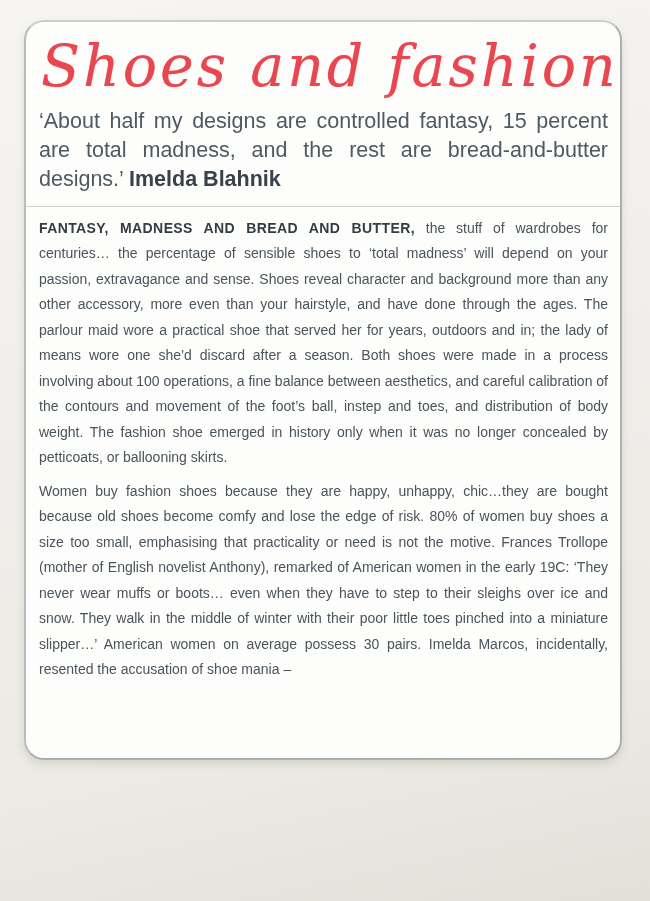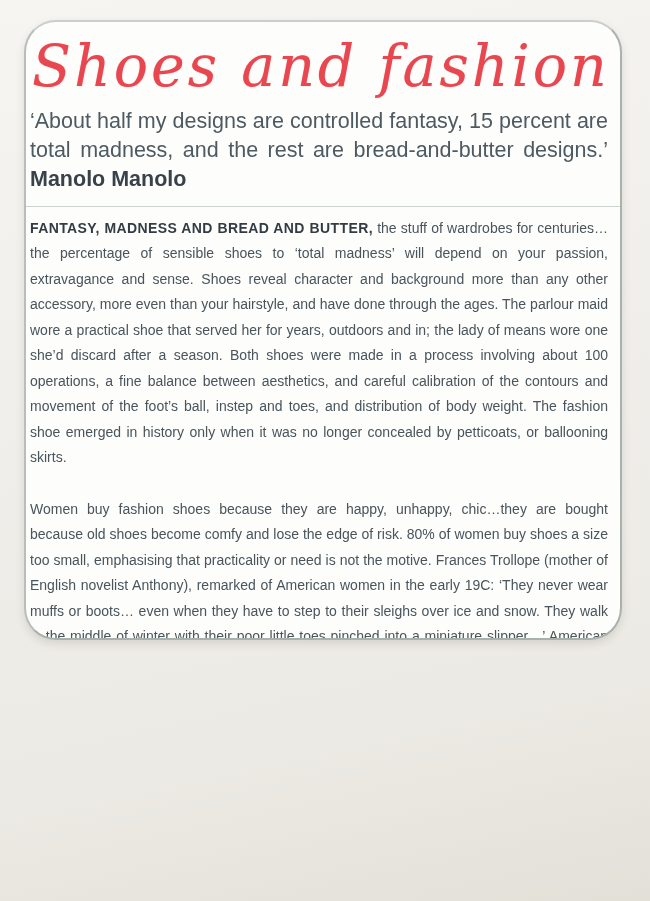--- a/index.html
+++ b/index.html
@@ -6,27 +6,27 @@
   html, body { width: 650px; height: 901px; }
   body {
     position: relative;
     font-family: "Liberation Sans", sans-serif;
     background: linear-gradient(168deg, #f7f5f2 0%, #f0eeea 45%, #eceae4 78%, #e3e0d8 100%);
     overflow: hidden;
   }
   .page-card {
     position: absolute;
     left: 24px; top: 20px;
-    width: 598px; height: 620px;
+    width: 598px; height: 740px;
     background: #fdfdfc;
     border: 2px solid #a9b1ad;
     border-top-color: #c9cfcb;
     border-left-color: #b8bfbb;
-    border-radius: 32px;
-    padding: 8px 12px 0 4px;
+    border-radius: 20px;
+    padding: 8px 12px 0 13px;
     overflow: hidden;
     box-shadow: 0 4px 9px rgba(95, 90, 78, 0.16);
   }
   .title {
     font-family: "DejaVu Serif", serif;
     font-style: italic;
     font-weight: 400;
     font-size: 57px;
     line-height: 1.22;
     letter-spacing: 3px;
@@ -51,35 +51,35 @@
     height: 1px;
     background: #cdd3d0;
     margin: 12px -12px 9px -13px;
   }
   .body-para {
     font-size: 14px;
     line-height: 25.5px;
     text-align: justify;
     color: #49545b;
   }
-  .para-2 { margin-top: 26px; }
+  .para-2 { margin-top: 8px; }
   .lead-caps {
     font-weight: 700;
     letter-spacing: 0.4px;
     color: #333c42;
   }
 </style>
 </head>
 <body>
 
 <div class="page-card">
 
   <h1 class="title">Shoes and fashion</h1>
 
-  <p class="quote"><span>‘About half my designs are controlled fantasy, 15 percent are total madness, and the rest are bread-and-butter designs.’ </span><span class="attrib">Manolo Manolo</span></p>
+  <p class="quote"><span>‘About half my designs are controlled fantasy, 15 percent are total madness, and the rest are bread-and-butter designs.’ </span><span class="attrib">Imelda Blahnik</span></p>
 
   <hr class="divider">
 
   <p class="body-para para-1"><span class="lead-caps">FANTASY, MADNESS AND BREAD AND BUTTER,</span><span> the stuff of wardrobes for centuries… the percentage of sensible shoes to ‘total madness’ will depend on your passion, extravagance and sense. Shoes reveal character and background more than any other accessory, more even than your hairstyle, and have done through the ages. The parlour maid wore a practical shoe that served her for years, outdoors and in; the lady of means wore one she’d discard after a season. Both shoes were made in a process involving about 100 operations, a fine balance between aesthetics, and careful calibration of the contours and movement of the foot’s ball, instep and toes, and distribution of body weight. The fashion shoe emerged in history only when it was no longer concealed by petticoats, or ballooning skirts.</span></p>
 
   <p class="body-para para-2">Women buy fashion shoes because they are happy, unhappy, chic…they are bought because old shoes become comfy and lose the edge of risk. 80% of women buy shoes a size too small, emphasising that practicality or need is not the motive. Frances Trollope (mother of English novelist Anthony), remarked of American women in the early 19C: ‘They never wear muffs or boots… even when they have to step to their sleighs over ice and snow. They walk in the middle of winter with their poor little toes pinched into a miniature slipper…’ American women on average possess 30 pairs. Imelda Marcos, incidentally, resented the accusation of shoe mania –</p>
 
 </div>
 
 </body></html>

